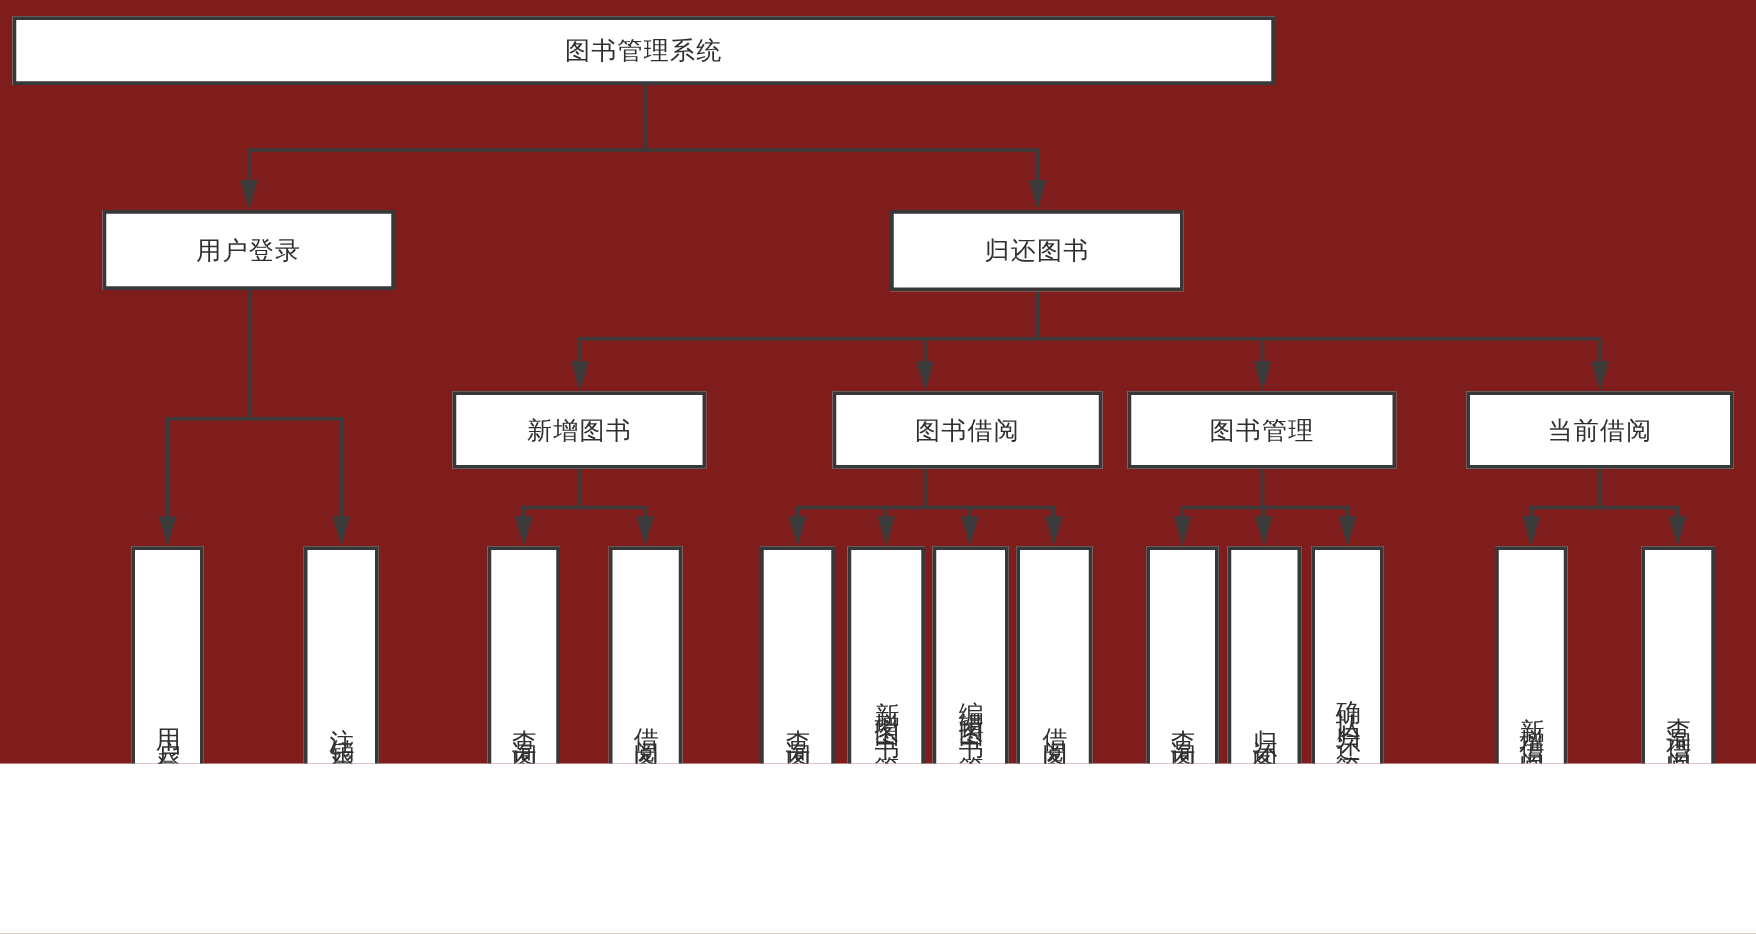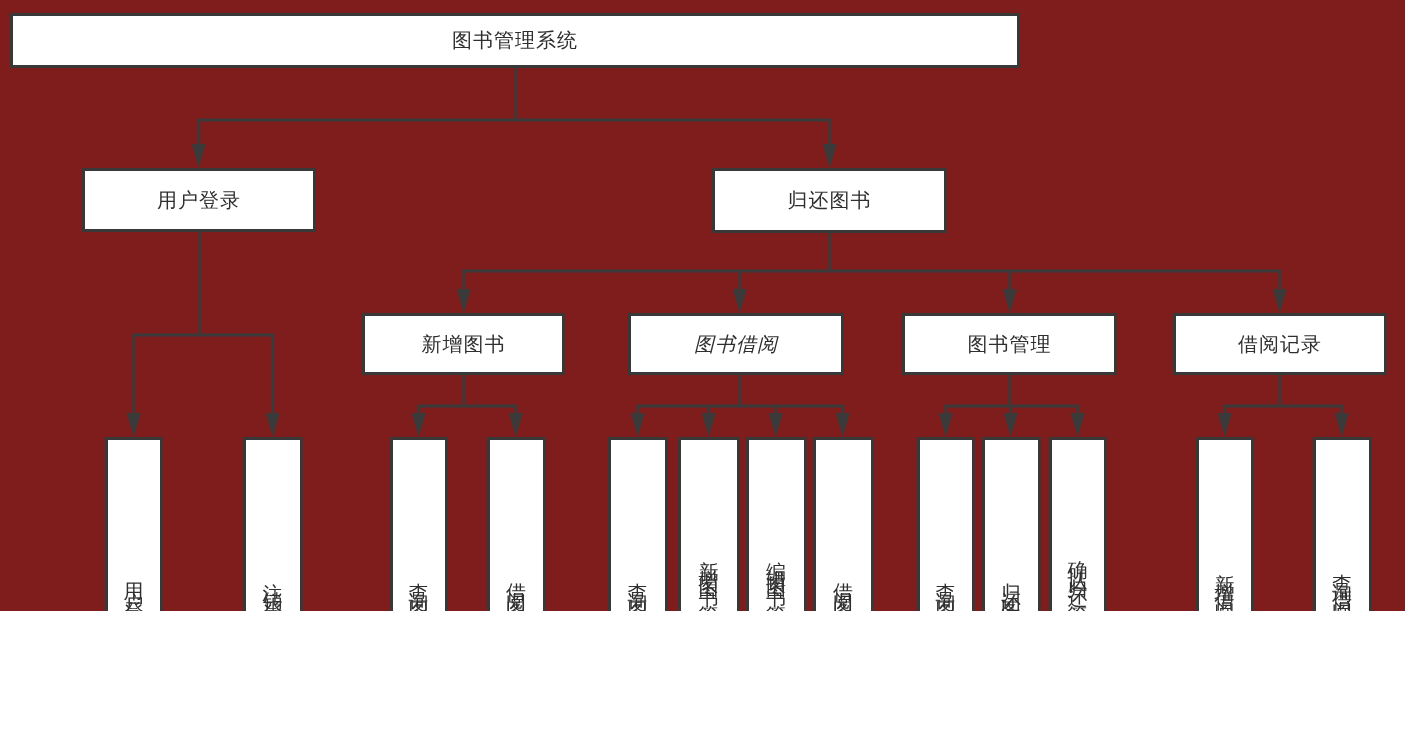--- a/index.html
+++ b/index.html
@@ -113,28 +113,28 @@
   <div class="node hbox" style="left:82px; top:168px; width:234px; height:64px;">
     <span>用户登录</span>
   </div>
   <div class="node hbox" style="left:712px; top:168px; width:235px; height:65px;">
     <span>归还图书</span>
   </div>
 
   <div class="node hbox" style="left:362px; top:313px; width:203px; height:62px;">
     <span>新增图书</span>
   </div>
-  <div class="node hbox" style="left:628px; top:313px; width:216px; height:62px;font-style:italic;">
+  <div class="node hbox" style="left:666px; top:313px; width:216px; height:62px;">
     <span>图书借阅</span>
   </div>
   <div class="node hbox" style="left:902px; top:313px; width:215px; height:62px;">
     <span>图书管理</span>
   </div>
   <div class="node hbox" style="left:1173px; top:313px; width:214px; height:62px;">
-    <span>借阅记录</span>
+    <span>当前借阅</span>
   </div>
 
   <div class="node vbox" style="left:105px; top:437px; width:58px; height:296px;">
     <span>用户登录</span>
   </div>
   <div class="node vbox" style="left:243px; top:437px; width:60px; height:296px;">
     <span>注销登录</span>
   </div>
 
   <div class="node vbox" style="left:390px; top:437px; width:58px; height:296px;">

